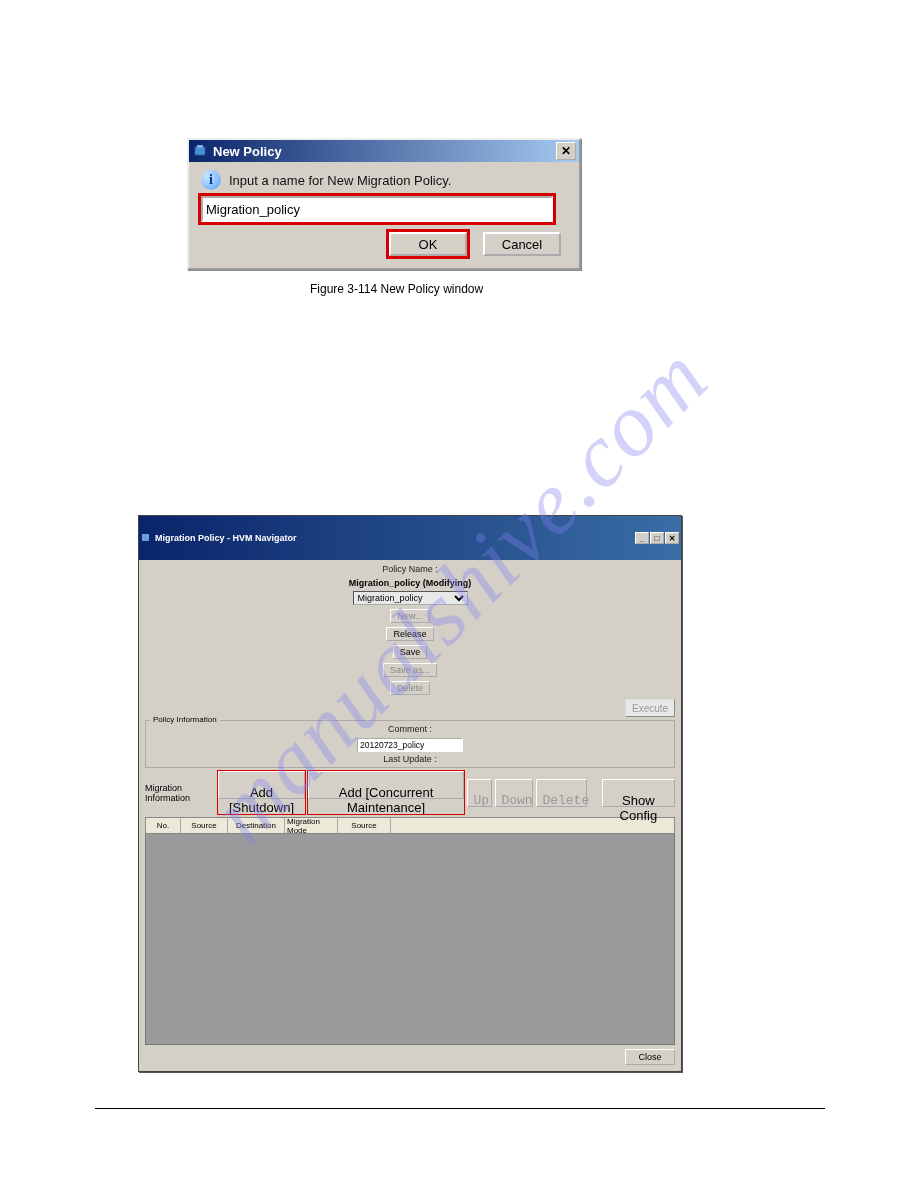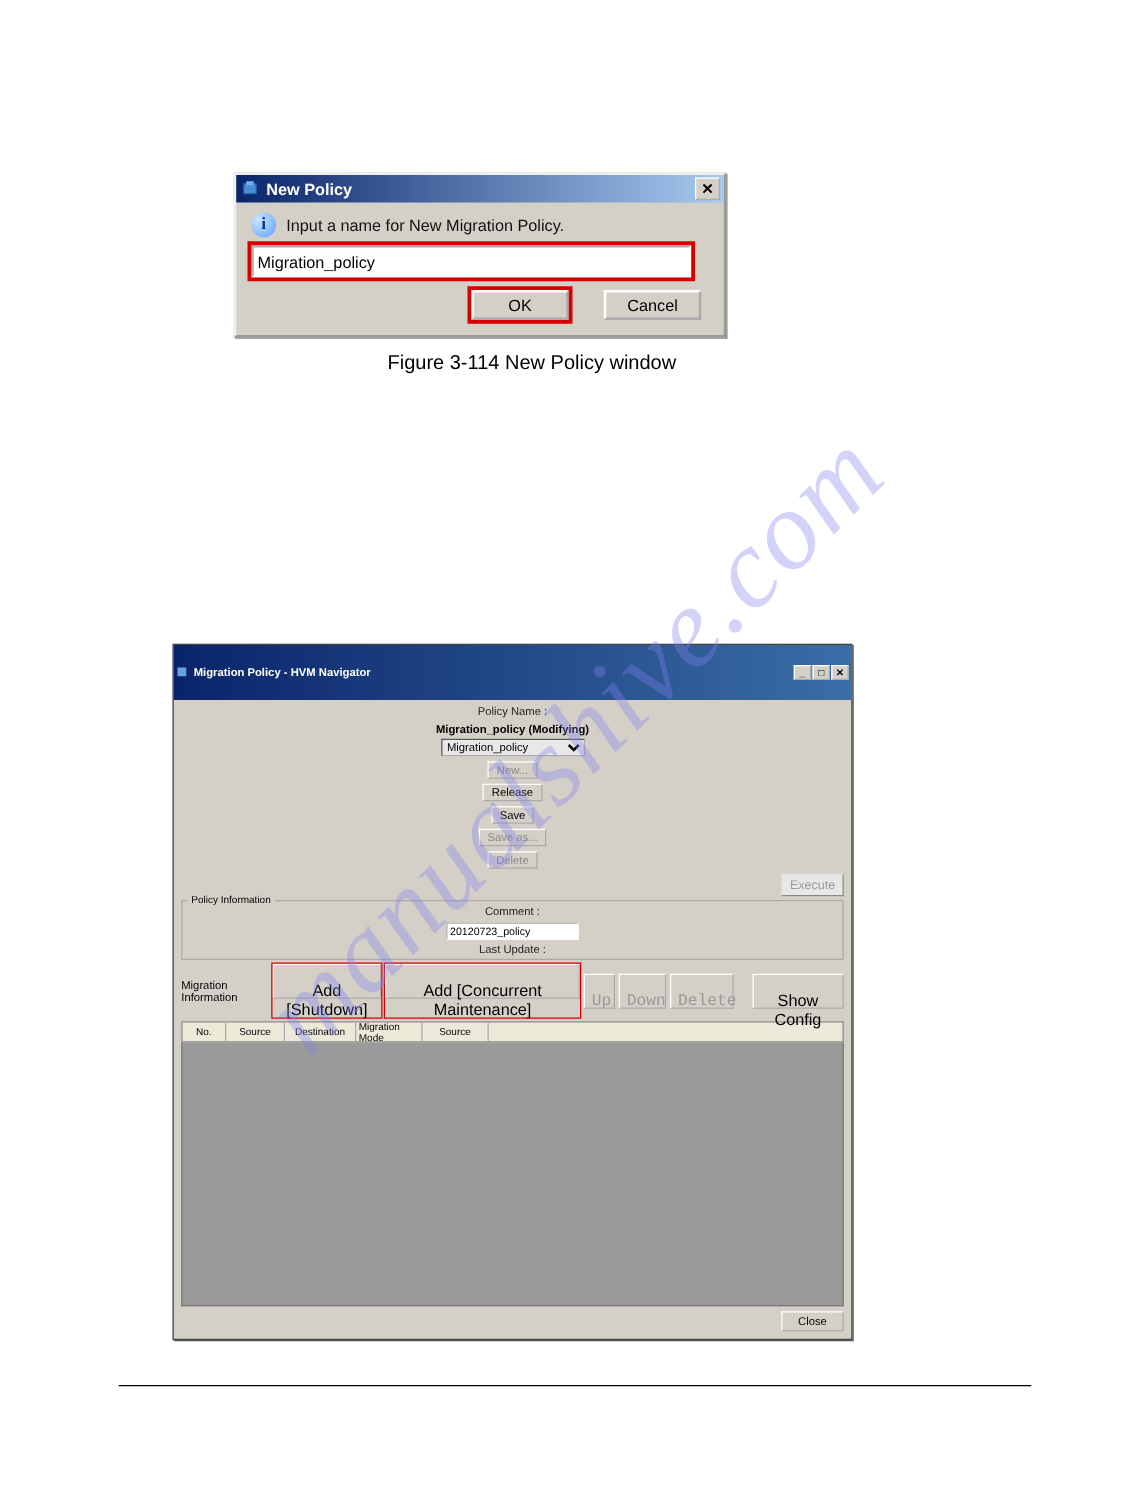--- a/index.html
+++ b/index.html
@@ -88,32 +88,32 @@
     display: block;
     width: fit-content;
   }
   .dialog1 input.name-field {
     width: 342px; height: 20px;
     font-size: 13px; padding: 1px 3px;
     border: 2px inset #fff; background: #fff;
     box-sizing: content-box;
   }
   .dialog1 .btn-row {
-    display: flex; justify-content: flex-end; gap: 28px;
+    display: flex; justify-content: flex-end; gap: 16px;
     padding-right: 6px;
   }
   .dialog1 .btn {
     min-width: 78px; height: 24px;
     background: #d4d0c8; border: 2px outset #fff;
     font-size: 13px;
   }
   .dialog1 .ok-wrap { outline: 3px solid #d60000; }
 
   
-  .caption { position: absolute; font-size: 16px; color: #000; }
+  .caption { position: absolute; font-size: 12px; color: #000; }
   .cap1 { top: 282px; left: 310px; }
   .intertext { position: absolute; font-size: 12.5px; left: 100px; width: 720px; line-height: 1.55; }
   .it1 { top: 420px; }
 
   
   .dialog2 {
     position: absolute;
     top: 515px;
     left: 138px;
     width: 542px;

